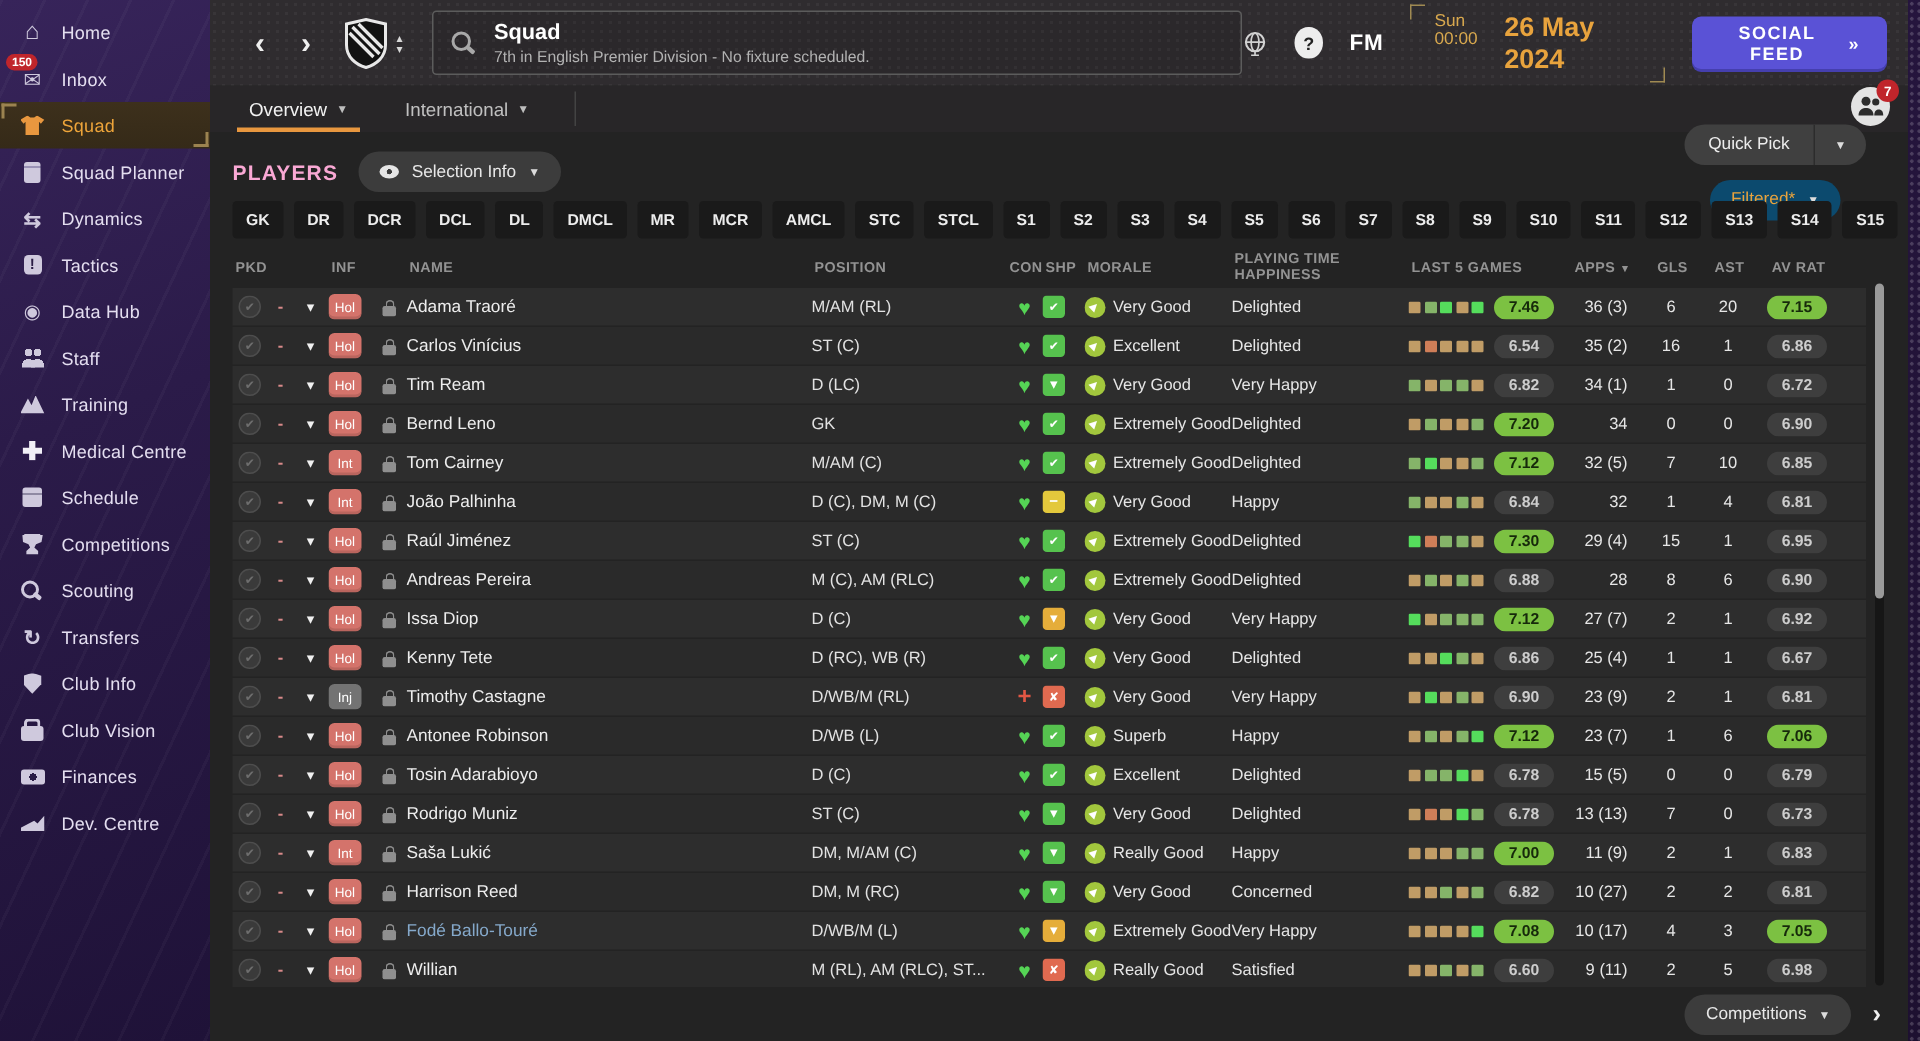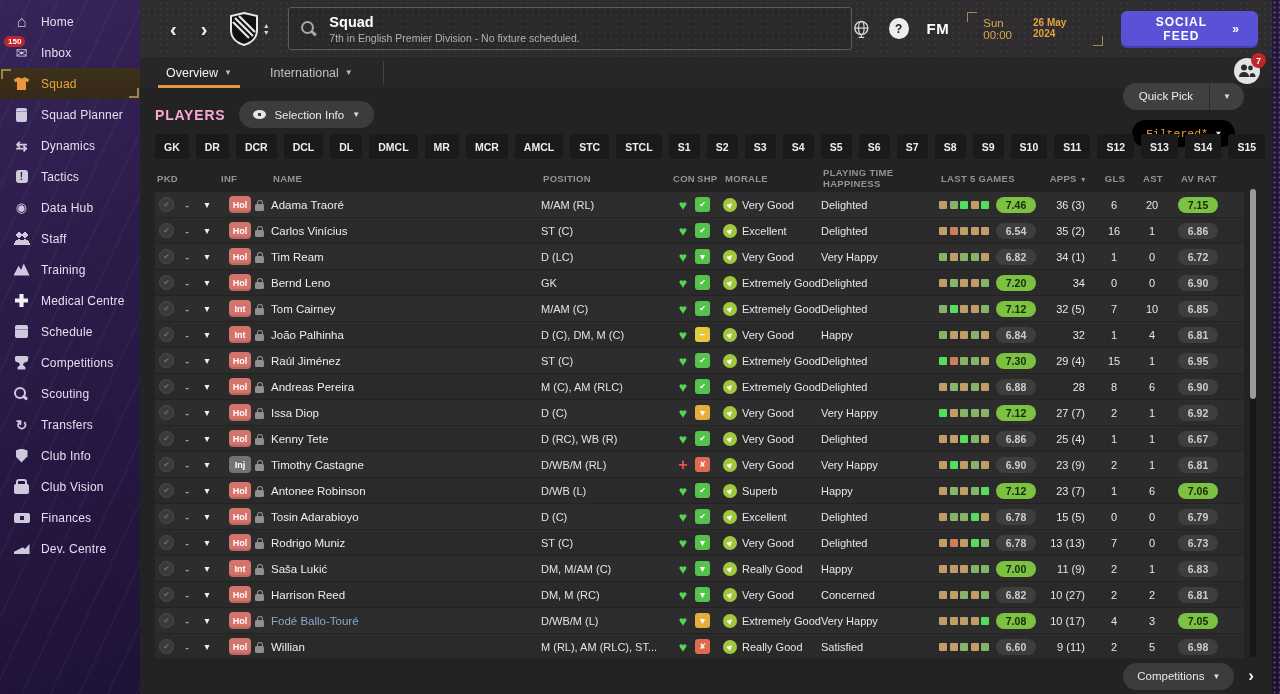--- a/index.html
+++ b/index.html
@@ -91,21 +91,21 @@
   .globe { width:20px; height:20px; }
   .helpc { width:21px; height:21px; border-radius:50%; background:#ededed; color:#222; font-weight:bold;
     font-size:12px; display:flex; align-items:center; justify-content:center; cursor:pointer; }
   .fmlogo { color:#fff; font-weight:bold; font-size:15px; letter-spacing:.5px; }
   .datetime { position:relative; padding:5px 16px; display:flex; flex-direction:row; gap:1px; cursor:pointer; }
   .datetime::before { content:""; position:absolute; left:0; top:0; width:9px; height:9px;
     border-left:1.5px solid #a08a52; border-top:1.5px solid #a08a52; }
   .datetime::after { content:""; position:absolute; right:0; bottom:0; width:9px; height:9px;
     border-right:1.5px solid #a08a52; border-bottom:1.5px solid #a08a52; }
   .dt-time { color:#d8a84e; font-size:11.5px; }
-  .dt-date { color:#e8a33d; font-size:10px; font-weight:bold; }
+  .dt-date { color:#e8a33d; font-size:18px; font-weight:bold; }
   .social-btn { height:35px; background:#5a52d6; border:none; border-radius:6px; color:#fff; font-weight:bold;
     font-size:12px; letter-spacing:1px; padding:0 18px; display:flex; align-items:center; gap:9px; cursor:pointer;
     font-family:"Liberation Sans", sans-serif; box-shadow:0 2px 0 #453fae; }
   .avatar { position:absolute; top:58px; right:12px; width:26px; height:26px; border-radius:50%; background:#e3e3e3; cursor:pointer; }
   .avatar svg { position:absolute; left:4px; top:6px; }
   .avbadge { position:absolute; right:-6px; top:-5px; background:#c0252b; color:#fff; font-size:9px; font-weight:bold;
     width:15px; height:15px; border-radius:50%; display:flex; align-items:center; justify-content:center; }
 
   .tabbar { height:31px; background:#282628; display:flex; align-items:stretch; padding-left:18px; }
   .tab { display:flex; align-items:center; gap:6px; padding:0 8px; font-size:12.5px; cursor:pointer; position:relative; margin-right:22px; }
@@ -121,22 +121,22 @@
   .players-lbl { color:#f9a8d4; font-weight:bold; font-size:14px; letter-spacing:.8px; margin-right:14px; }
   .pill-btn { display:flex; align-items:center; gap:8px; background:#3c3c3c; border:none; border-radius:15px;
     height:27px; padding:0 14px; color:#e8e8e8; font-size:11.5px; cursor:pointer; font-family:"Liberation Sans", sans-serif; }
   .eye { width:13px; height:9px; border-radius:50%;
     background:radial-gradient(circle 2px at center,#3c3c3c 0 1.6px,#e6e6e6 1.9px); }
   .bchev { font-size:8px; color:#dcdcdc; }
   .tb-right { margin-left:auto; display:flex; align-items:center; gap:10px;flex-direction:column; }
   .split-btn { display:flex; align-items:stretch; background:#404040; border-radius:15px; overflow:hidden; height:27px; cursor:pointer; }
   .split-main { display:flex; align-items:center; padding:0 16px; color:#ececec; font-size:11.5px; }
   .split-arrow { display:flex; align-items:center; padding:0 13px; border-left:1px solid #2c2c2c; }
-  .filtered-btn { display:flex; align-items:center; gap:8px; background:#000000; border:none; border-radius:15px;
-    height:27px; padding:0 14px; color:#e8a33d; font-size:11.5px; cursor:pointer; font-family:Liberation Mono, monospace; }
+  .filtered-btn { display:flex; align-items:center; gap:8px; background:#0c4a6e; border:none; border-radius:15px;
+    height:27px; padding:0 14px; color:#e8a33d; font-size:11.5px; cursor:pointer; font-family:Liberation Sans, sans-serif; }
 
   .filters { display:flex; gap:7px; padding:6px 0 0 15px; }
   .fbtn { background:#1a1a1a; border:none; border-radius:3px; color:#ededed; font-size:10.5px; font-weight:bold;
     height:25px; padding:0 9px; min-width:31px; cursor:pointer; font-family:"Liberation Sans", sans-serif; }
 
   .grid { display:grid; grid-template-columns:24px 16px 24px 32px 20px 270px 130px 24px 28px 98px 118px 54px 46px 56px 38px 38px 54px; align-items:center; }
   .thead { margin:7px 28px 0 15px; height:24px; color:#939393; font-size:9.5px; font-weight:bold; letter-spacing:.3px; }
   .th { padding-left:2px; }
   .th-pkd { grid-column:1/4; }
   .th-inf { grid-column:4/6; }
@@ -145,22 +145,22 @@
   .sort { font-size:7px; margin-left:3px; }
 
   .tbody { margin:2px 28px 0 15px; }
   .trow { height:25px; background:#2d2d2d; margin-bottom:1px; cursor:pointer; }
   .trow:nth-child(even) { background:#2a2a2a; }
   .cell { font-size:11px; color:#e6e6e6; overflow:hidden; white-space:nowrap; }
   .cb { display:flex; width:15px; height:15px; margin-left:4px; border-radius:50%; background:#3a3a3a;
     border:1px solid #4d4d4d; color:#6e6e6e; font-size:8px; align-items:center; justify-content:center; }
   .dash { color:#d98a8a; text-align:center; font-weight:bold; }
   .chev { color:#f0f0f0; text-align:center; font-size:10px; }
-  .inf { display:inline-flex; align-items:center; justify-content:center; min-width:22px; height:17px; margin-left:10px;
-    border-radius:4px; font-size:9px; font-weight:bold; color:#fff; padding:0 3px; }
+  .inf { display:inline-flex; align-items:center; justify-content:center; min-width:22px; height:17px; margin-left:0;
+    border-radius:4px; font-size:9px; font-weight:normal; color:#fff; padding:0 3px; }
   .inf-hol, .inf-int { background:#d4736b; box-shadow:inset 0 -2px 0 rgba(0,0,0,.12); }
   .inf-inj { background:#737373; }
   .lock { position:relative; display:block; width:9px; height:7px; background:#8f8f8f; border-radius:1.5px; margin:6px 0 0 4px; }
   .lock::before { content:""; position:absolute; left:1.5px; top:-4px; width:4px; height:4px;
     border:1.5px solid #8f8f8f; border-bottom:none; border-radius:3px 3px 0 0; }
   .name { color:#ededed; font-size:11.5px; }
   .nm-loan { color:#85a9cb; }
   .pos { color:#e2e2e2; }
   .con { display:block; text-align:center; }
   .con-ok::before { content:"♥"; color:#55d455; font-size:14px; }

